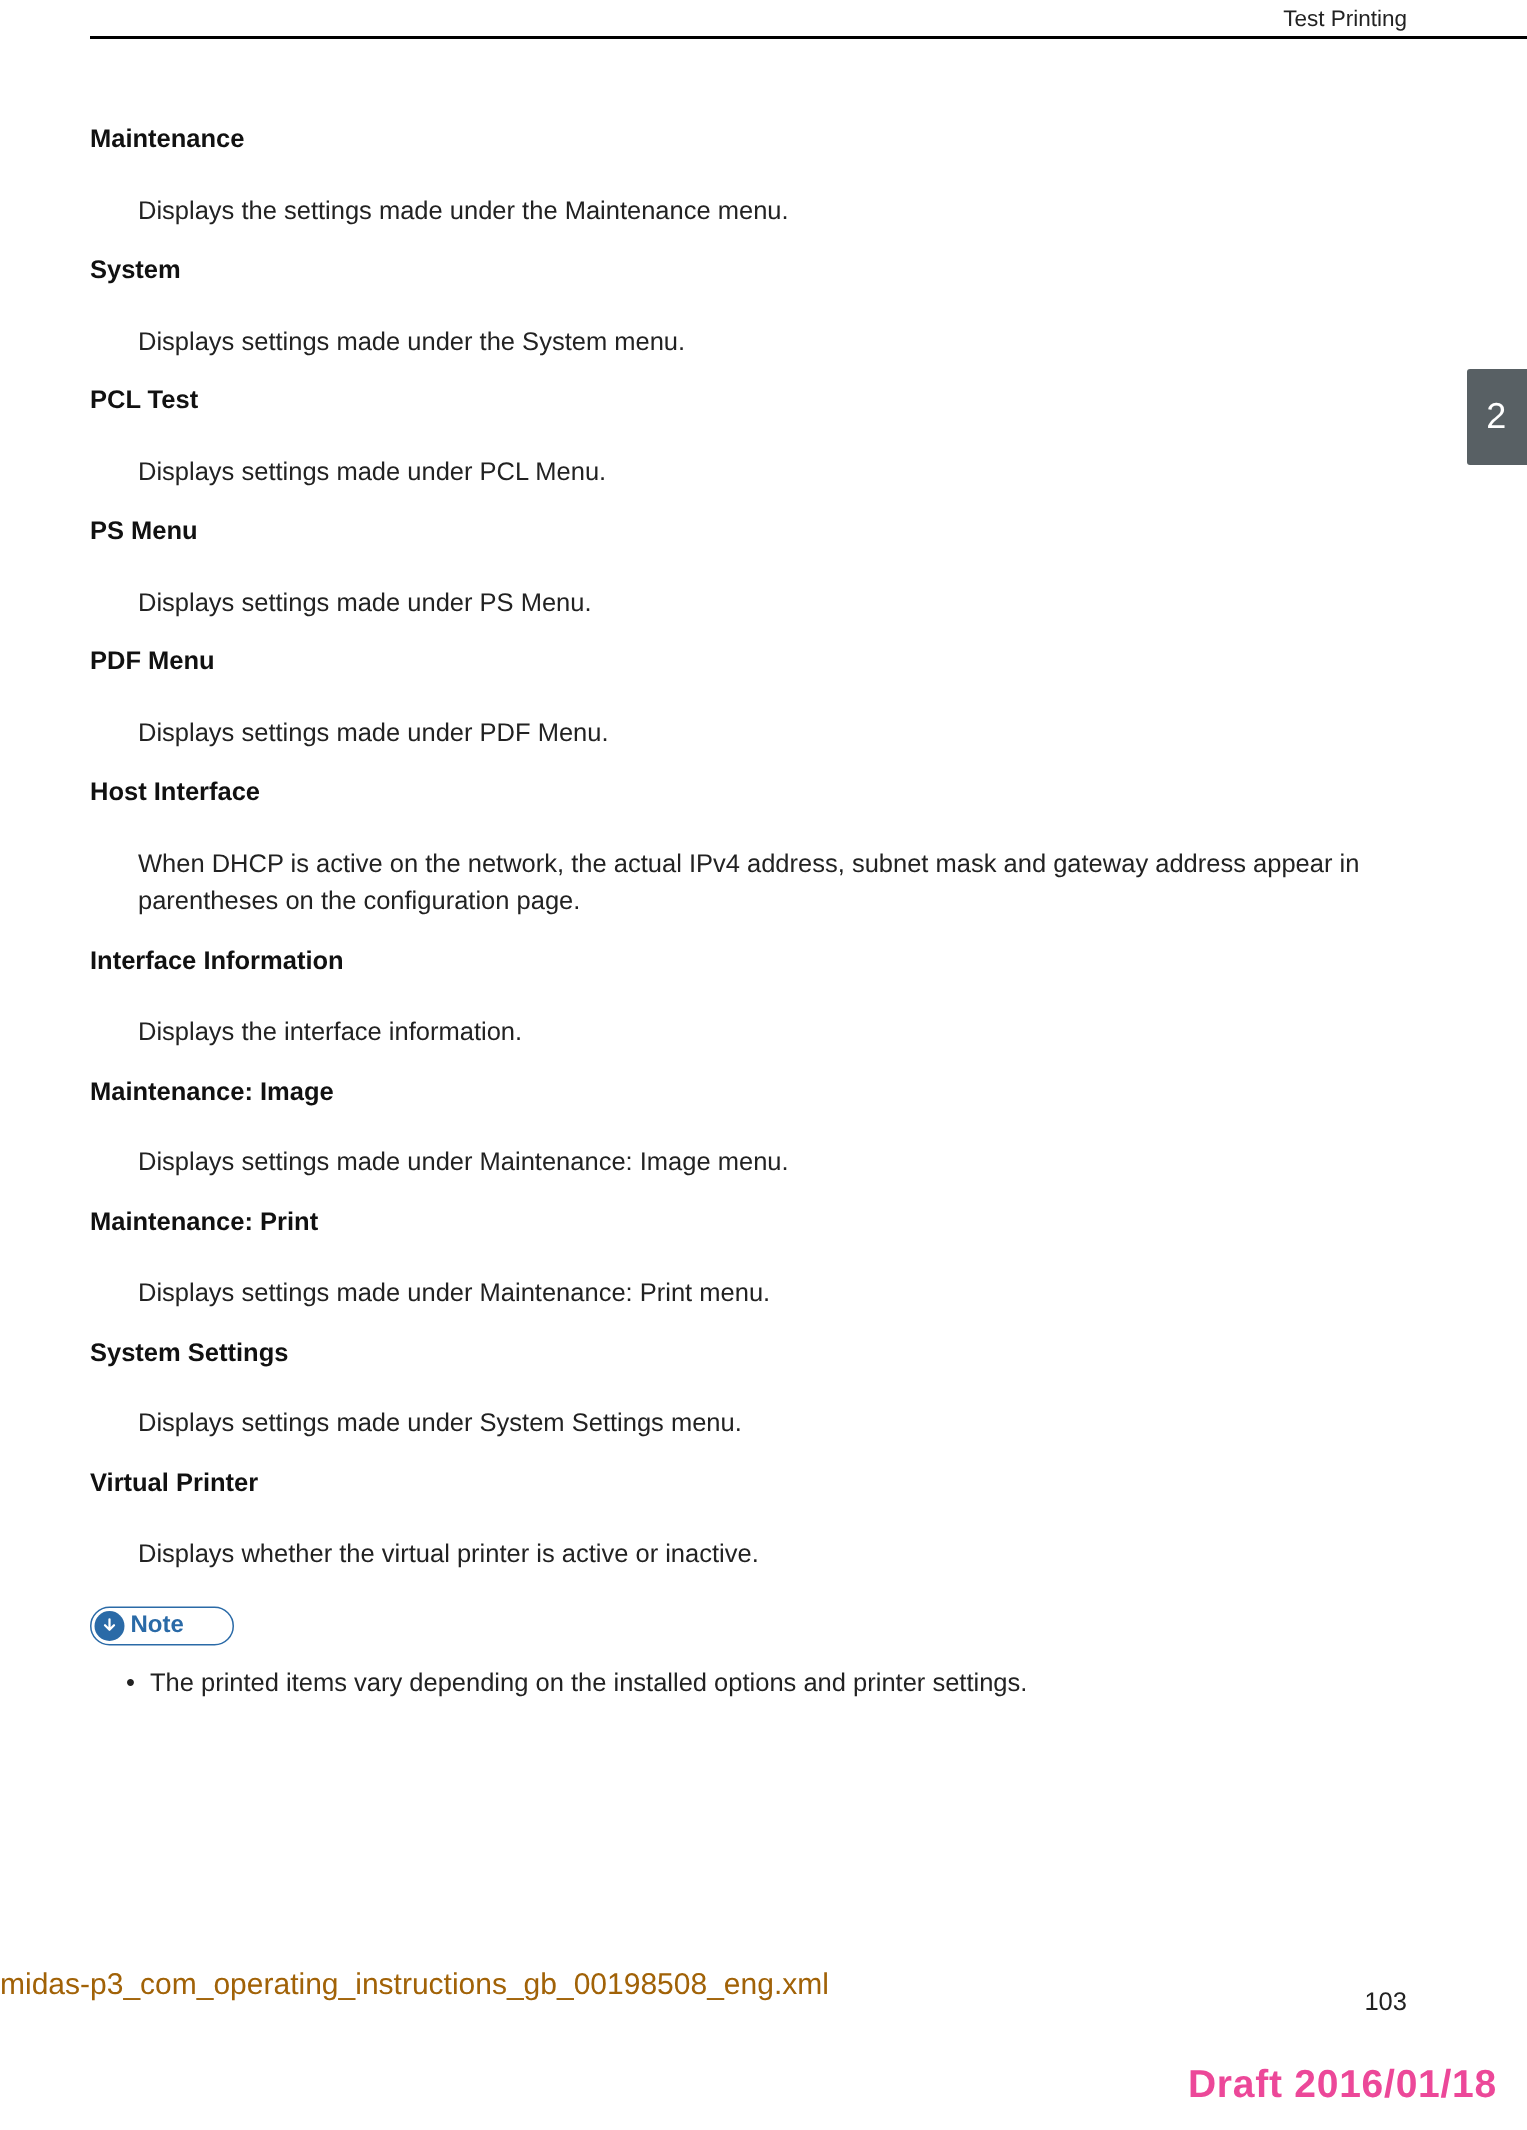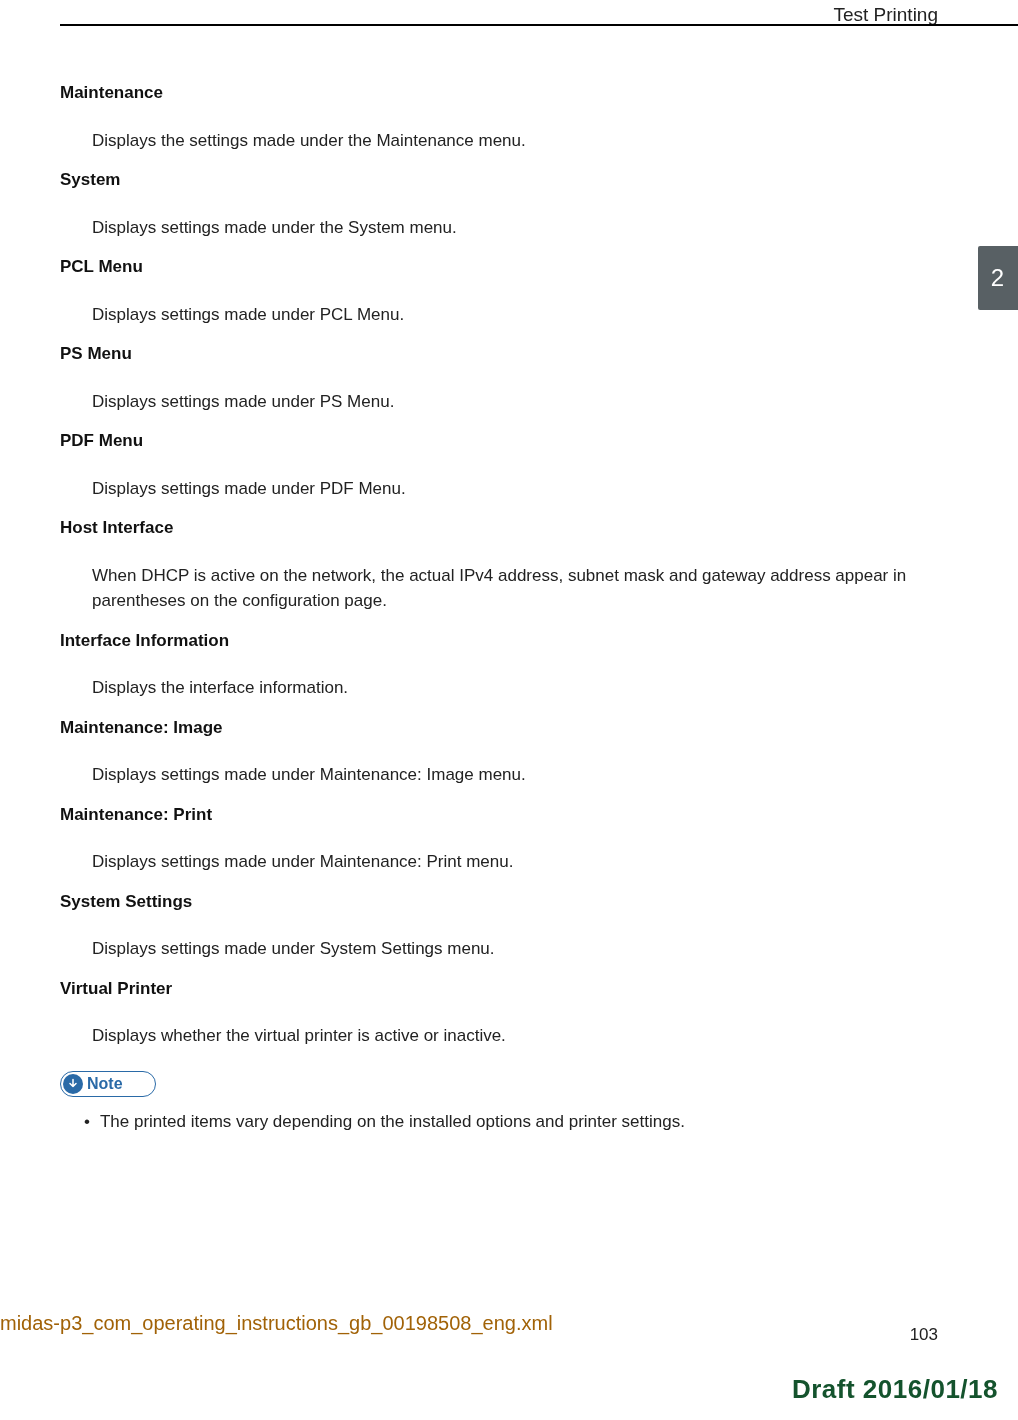--- a/index.html
+++ b/index.html
@@ -1,34 +1,34 @@
 <!DOCTYPE html>
 <html><head>
   <meta charset="utf-8">
   <style>
     * { box-sizing: border-box; margin: 0; padding: 0; }
     html, body { width: 1018px; height: 1420px; background: #fff; font-family: "Helvetica Neue", Arial, sans-serif; color: #222; position: relative; }
     .page { width: 1018px; height: 1420px; position: relative; }
     .header-area { position: relative; height: 28px; }
-    .header-title { position: absolute; right: 80px; top: 4px; font-size: 19px; color: #222; }
+    .header-title { position: absolute; right: 80px; top: 4px; font-size: 15px; color: #222; }
     .header-rule { position: absolute; left: 60px; right: 0; top: 24px; border-top: 2px solid #000; }
     .page-tab { position: absolute; right: 0; top: 246px; width: 40px; height: 64px; background: #586064; color: #fff; display: flex; align-items: center; justify-content: center; font-size: 24px; font-family: Arial, sans-serif; font-weight: 400; border-top-left-radius: 2px; border-bottom-left-radius: 2px; letter-spacing: 1px; }
     .content { position: absolute; left: 60px; right: 78px; top: 80px; line-height: 1.5; }
     .dl-block { margin-bottom: 0; }
     .dt { font-weight: 700; font-size: 17px; color: #111; margin-bottom: 6px; }
     .dd { font-size: 17px; color: #222; margin-left: 32px; margin-bottom: 14px; font-weight: 400; margin-top: 22px; }
     .note-badge { display: inline-flex; align-items: center; border: 1.5px solid #2a6aa7; border-radius: 14px; height: 26px; padding-left: 2px; padding-right: 32px; margin-top: 8px; margin-bottom: 10px; }
     .note-icon-circle { width: 20px; height: 20px; border-radius: 50%; background: #2a6aa7; display: inline-flex; align-items: center; justify-content: center; margin-right: 4px; }
     .note-icon-arrow { width: 12px; height: 12px; }
     .note-text { color: #2a6aa7; font-weight: 700; font-size: 16px; text-align: right; }
     .bullet-row { display: flex; font-size: 17px; color: #222; margin-left: 24px; margin-top: 2px; }
     .bullet-dot { margin-right: 10px; }
     .footer-left { position: absolute; left: 0; bottom: 85px; font-size: 20px; color: #a16207; }
     .footer-right { position: absolute; right: 80px; bottom: 75px; font-size: 17px; color: #222; }
-    .draft { position: absolute; right: 20px; bottom: 15px; font-size: 26px; font-weight: 700; color: #14532d; letter-spacing: 0.5px; }
+    .draft { position: absolute; right: 20px; bottom: 15px; font-size: 26px; font-weight: 700; color: #ec4899; letter-spacing: 0.5px; }
   </style>
 </head>
 <body>
 
 <div class="page">
   <div class="header-area">
     <div class="header-title">Test Printing</div>
     <div class="header-rule"></div>
   </div>
 
@@ -42,21 +42,21 @@
       <div class="dt">Maintenance</div>
       <div class="dd">Displays the settings made under the Maintenance menu.</div>
     </div>
 
     <div class="dl-block">
       <div class="dt">System</div>
       <div class="dd">Displays settings made under the System menu.</div>
     </div>
 
     <div class="dl-block">
-      <div class="dt">PCL Menu</div>
+      <div class="dt">PCL Test</div>
       <div class="dd">Displays settings made under PCL Menu.</div>
     </div>
 
     <div class="dl-block">
       <div class="dt">PS Menu</div>
       <div class="dd">Displays settings made under PS Menu.</div>
     </div>
 
     <div class="dl-block">
       <div class="dt">PDF Menu</div>

